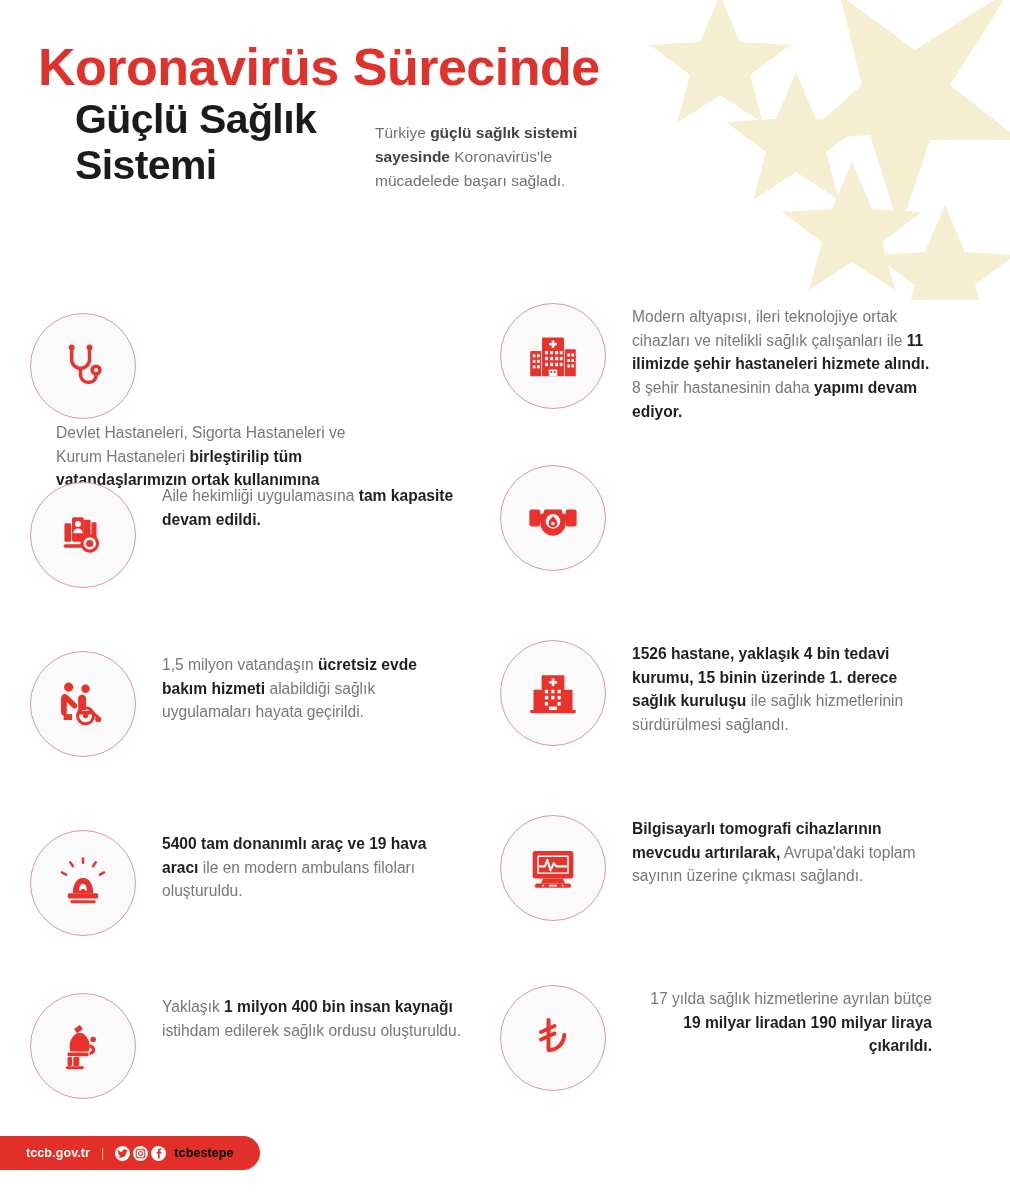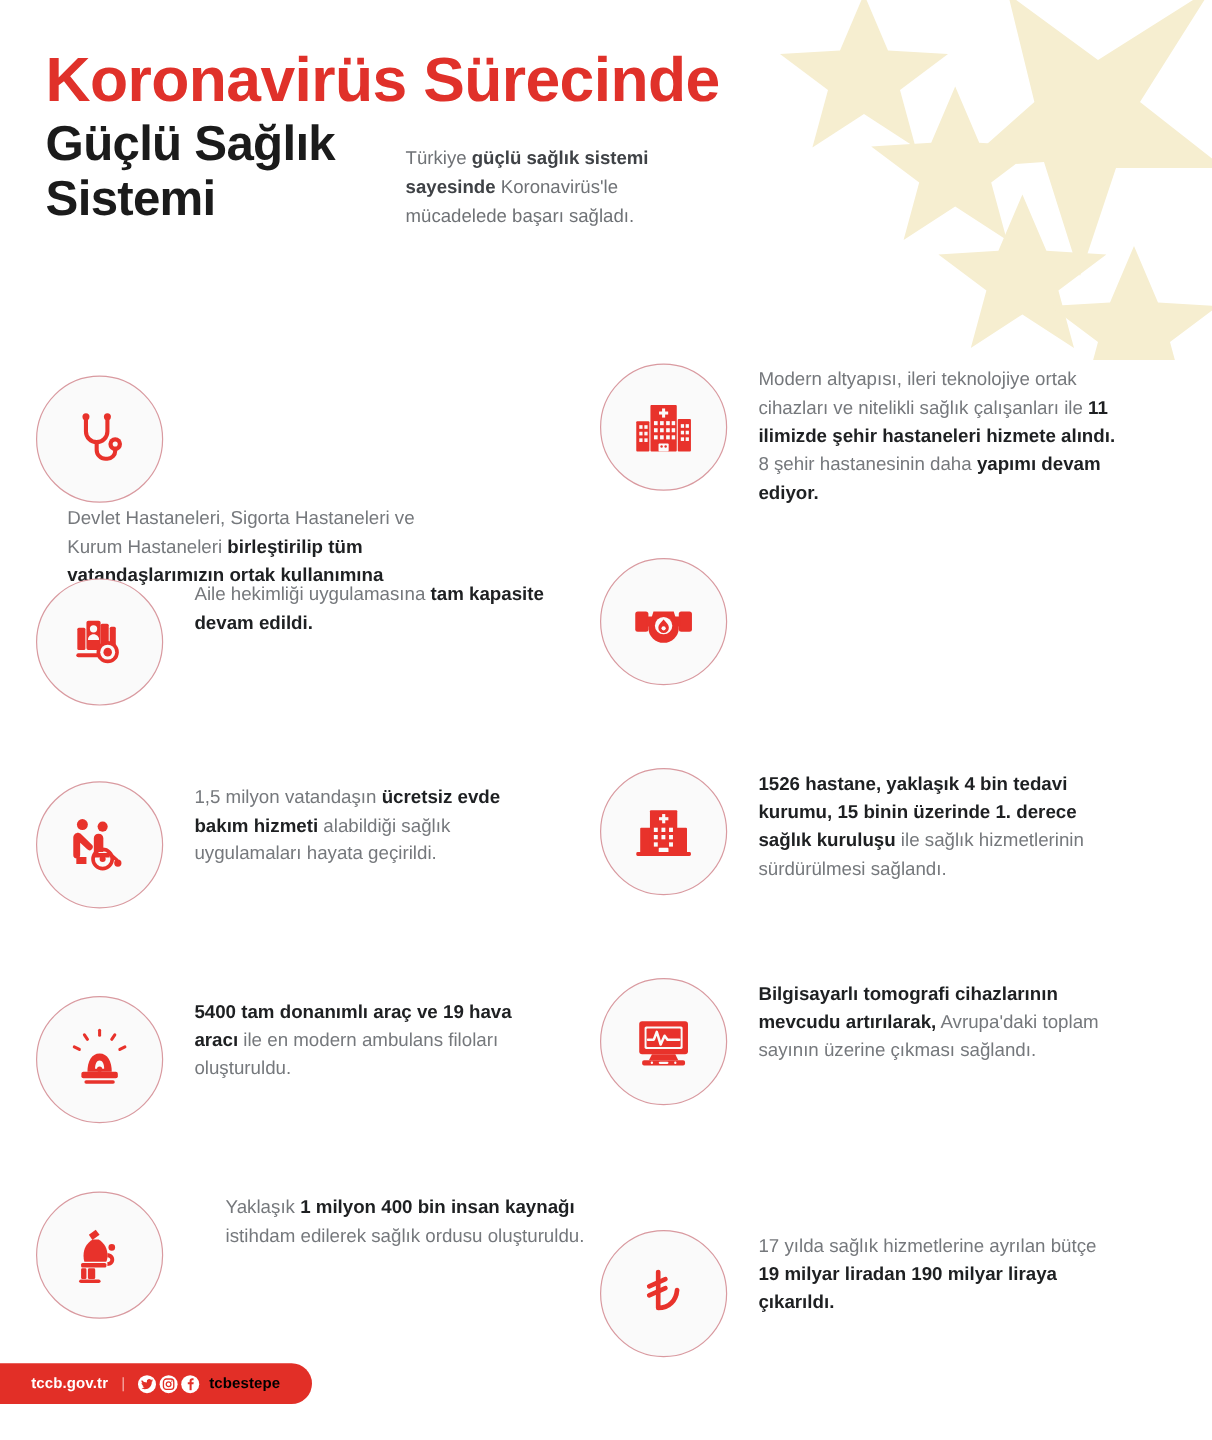--- a/index.html
+++ b/index.html
@@ -54,20 +54,21 @@
     margin-top: 2px;
   }
   #title-black {
     color: #1b1b1b;
     font-size: 41px;
     font-weight: bold;
     letter-spacing: -0.6px;
     line-height: 1.12;
     width: 300px;
     flex: none;
+    margin-left: 37px;
   }
   #title-black .l { display: block; }
   #subtitle {
     margin-top: 24px;
     width: 250px;
     color: #6f7276;
     font-size: 15.5px;
     line-height: 1.56;
   }
   #subtitle b { color: #3f4246; font-weight: bold; }
@@ -254,21 +255,21 @@
       </g>
       <path d="M20 44c0-10 4-18 12-18s12 8 12 18z" fill="#e8322b"></path>
       <path d="M27.5 41c0-4.6 1.7-8 4.5-8s4.5 3.4 4.5 8z" fill="#fafafa"></path>
       <circle cx="32" cy="41.5" r="2.6" fill="#e8322b"></circle>
       <rect x="14" y="44" width="36" height="6.5" rx="2" fill="#e8322b"></rect>
       <rect x="17" y="52.5" width="30" height="3.4" rx="1.7" fill="#e8322b"></rect>
     </svg>
           </div>
           <div class="item-text"><b>5400 tam donanımlı araç ve 19 hava aracı</b><span> ile en modern ambulans filoları oluşturuldu.</span></div>
         </div>
-        <div class="item" style="top: 708px; gap: 26px;">
+        <div class="item" style="top: 708px;">
           <div class="icon-wrap">
             <svg width="52" height="52" viewBox="0 0 64 64" fill="#e8322b">
       <path d="M28 6l-7 5 3.6 5.4L32 11z"></path>
       <path d="M25 16c-6 3.5-9.5 9-9.5 16.5 0 2.3.3 4.4.9 6.3h22.4c.9-2 1.3-4.2 1.3-6.6 0-7-3.3-12.8-9.1-16.2z"></path>
       <rect x="13" y="40" width="26" height="4.6" rx="1.6"></rect>
       <rect x="20" y="45.5" width="7.5" height="11" rx="1.4"></rect>
       <rect x="13" y="45.5" width="5.5" height="11" rx="1.4"></rect>
       <rect x="11" y="57" width="22" height="3.6" rx="1.8"></rect>
       <path d="M40 30c4 0 7 2.8 7 6.6S44 43 40 43v-4c1.7 0 3-1.1 3-2.4S41.7 34 40 34z"></path>
       <circle cx="44.5" cy="24" r="3.4"></circle>
@@ -367,21 +368,21 @@
       <rect x="10" y="51" width="44" height="5.4" rx="2" fill="#e8322b"></rect>
       <g fill="#fafafa">
                 <circle cx="20" cy="53.7" r="1.2"></circle>
                 <rect x="27" y="52.7" width="10" height="2.2" rx="1.1"></rect>
                 <circle cx="44" cy="53.7" r="1.2"></circle>
               </g>
     </svg>
           </div>
           <div class="item-text"><b>Bilgisayarlı tomografi cihazlarının mevcudu artırılarak,</b><span> Avrupa'daki toplam sayının üzerine çıkması sağlandı.</span></div>
         </div>
-        <div class="item" style="top: 740px;">
+        <div class="item" style="top: 700px; text-align: right;">
           <div class="icon-wrap">
             <svg width="48" height="48" viewBox="0 0 64 64" fill="none" stroke="#e8322b" stroke-width="5.2" stroke-linecap="round" stroke-linejoin="round">
       <path d="M26 8v40c12 0 20-8 21-20"></path>
       <path d="M16 24l18-8"></path>
       <path d="M16 34l18-8"></path>
     </svg>
           </div>
           <div class="item-text"><span>17 yılda sağlık hizmetlerine ayrılan bütçe </span><b>19 milyar liradan 190 milyar liraya çıkarıldı.</b></div>
         </div>
       </div>

